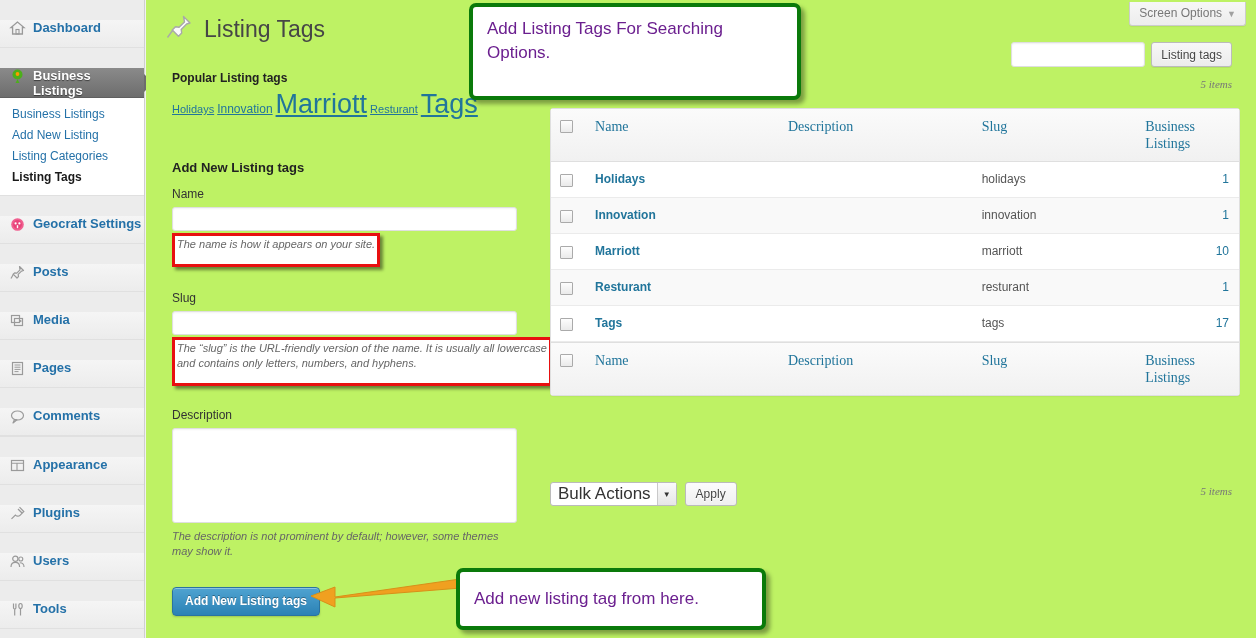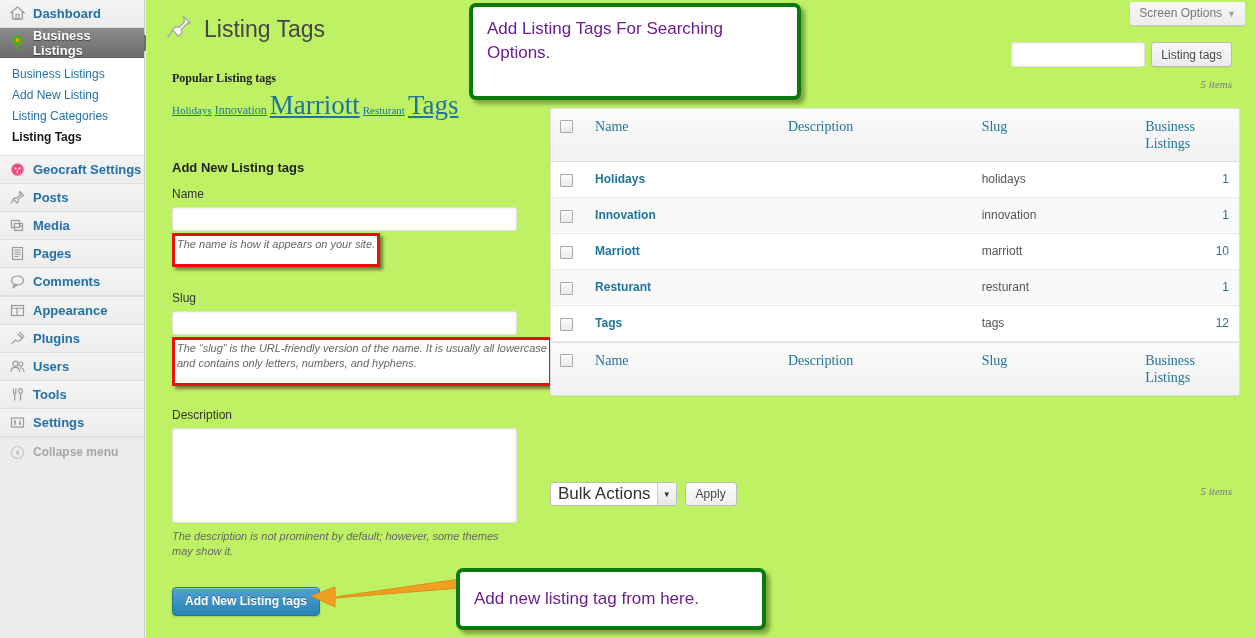--- a/index.html
+++ b/index.html
@@ -9,23 +9,24 @@
     font-family:"Liberation Sans","DejaVu Sans",sans-serif;
     font-size:12px;color:#333;
     -webkit-font-smoothing:antialiased;
   }
   
   #sidebar{
     position:absolute;left:0;top:0;width:145px;height:638px;
     background:#ececec;border-right:1px solid #cfcfcf;box-sizing:border-box;
   }
   .menu-top{
-    height:28px;display:flex;align-items:center;padding-left:9px;
+    height:28px;display:flex;padding-left:9px;
     border-bottom:1px solid #e0e0e0;box-sizing:border-box;
     background:linear-gradient(#f5f5f5,#ececec);
+    margin-top:20px;
   }
   .menu-top .mlabel{font-size:13px;font-weight:bold;color:#2471a8;margin-left:7px;}
   .menu-top.active{
     background:linear-gradient(#8a8a8a,#6d6d6d);border-bottom:1px solid #5f5f5f;
     position:relative;height:30px;
   }
   .menu-top.active .mlabel{color:#fff;text-shadow:0 1px 1px rgba(0,0,0,.5);}
   .menu-top.active:after{
     content:"";position:absolute;right:-9px;top:50%;margin-top:-9px;
     border-top:9px solid transparent;border-bottom:9px solid transparent;
@@ -59,21 +60,21 @@
   .screen-options .caret{font-size:9px;margin-left:5px;color:#a0a0a0;}
 
   .page-title{
     position:absolute;left:18px;top:12px;display:flex;align-items:center;
   }
   .page-title h1{
     margin:0;font-size:23px;font-weight:normal;color:#464646;
     letter-spacing:0;line-height:26px;
   }
   .pin-icon{margin-right:10px;}
-  #popular{position:absolute;left:26px;top:71px;width:360px;font-family:Liberation Serif, serif;}
+  #popular{position:absolute;left:26px;top:71px;width:360px;}
   #popular .ph{font-size:12px;font-weight:bold;color:#222;margin:0 0 6px 0;}
   #tagcloud{line-height:1;}
   #tagcloud a{color:#21759b;text-decoration:underline;margin-right:3px;}
 
   
   #form{position:absolute;left:26px;top:160px;width:347px;}
   #form h3{margin:0 0 12px 0;font-size:13px;font-weight:bold;color:#222;}
   .frow{margin-bottom:6px;}
   .flabel{display:block;font-size:12px;color:#333;margin-bottom:6px;}
   .ftext{
@@ -459,21 +460,21 @@
             <td class="col-name"><a href="#" class="row-name">Resturant</a></td>
             <td class="col-desc"><span class="slug-text"></span></td>
             <td class="col-slug"><span class="slug-text">resturant</span></td>
             <td class="col-count"><a href="#" class="count-link">1</a></td>
           </tr>
           <tr>
             <td class="col-cb"><span class="cb"></span></td>
             <td class="col-name"><a href="#" class="row-name">Tags</a></td>
             <td class="col-desc"><span class="slug-text"></span></td>
             <td class="col-slug"><span class="slug-text">tags</span></td>
-            <td class="col-count"><a href="#" class="count-link">12</a></td>
+            <td class="col-count"><a href="#" class="count-link">17</a></td>
           </tr>
         </tbody>
       <tfoot>
         <tr>
           <th class="col-cb">
             <span class="cb"></span>
           </th>
           <th class="col-name">Name</th>
           <th class="col-desc">Description</th>
           <th class="col-slug">Slug</th>

